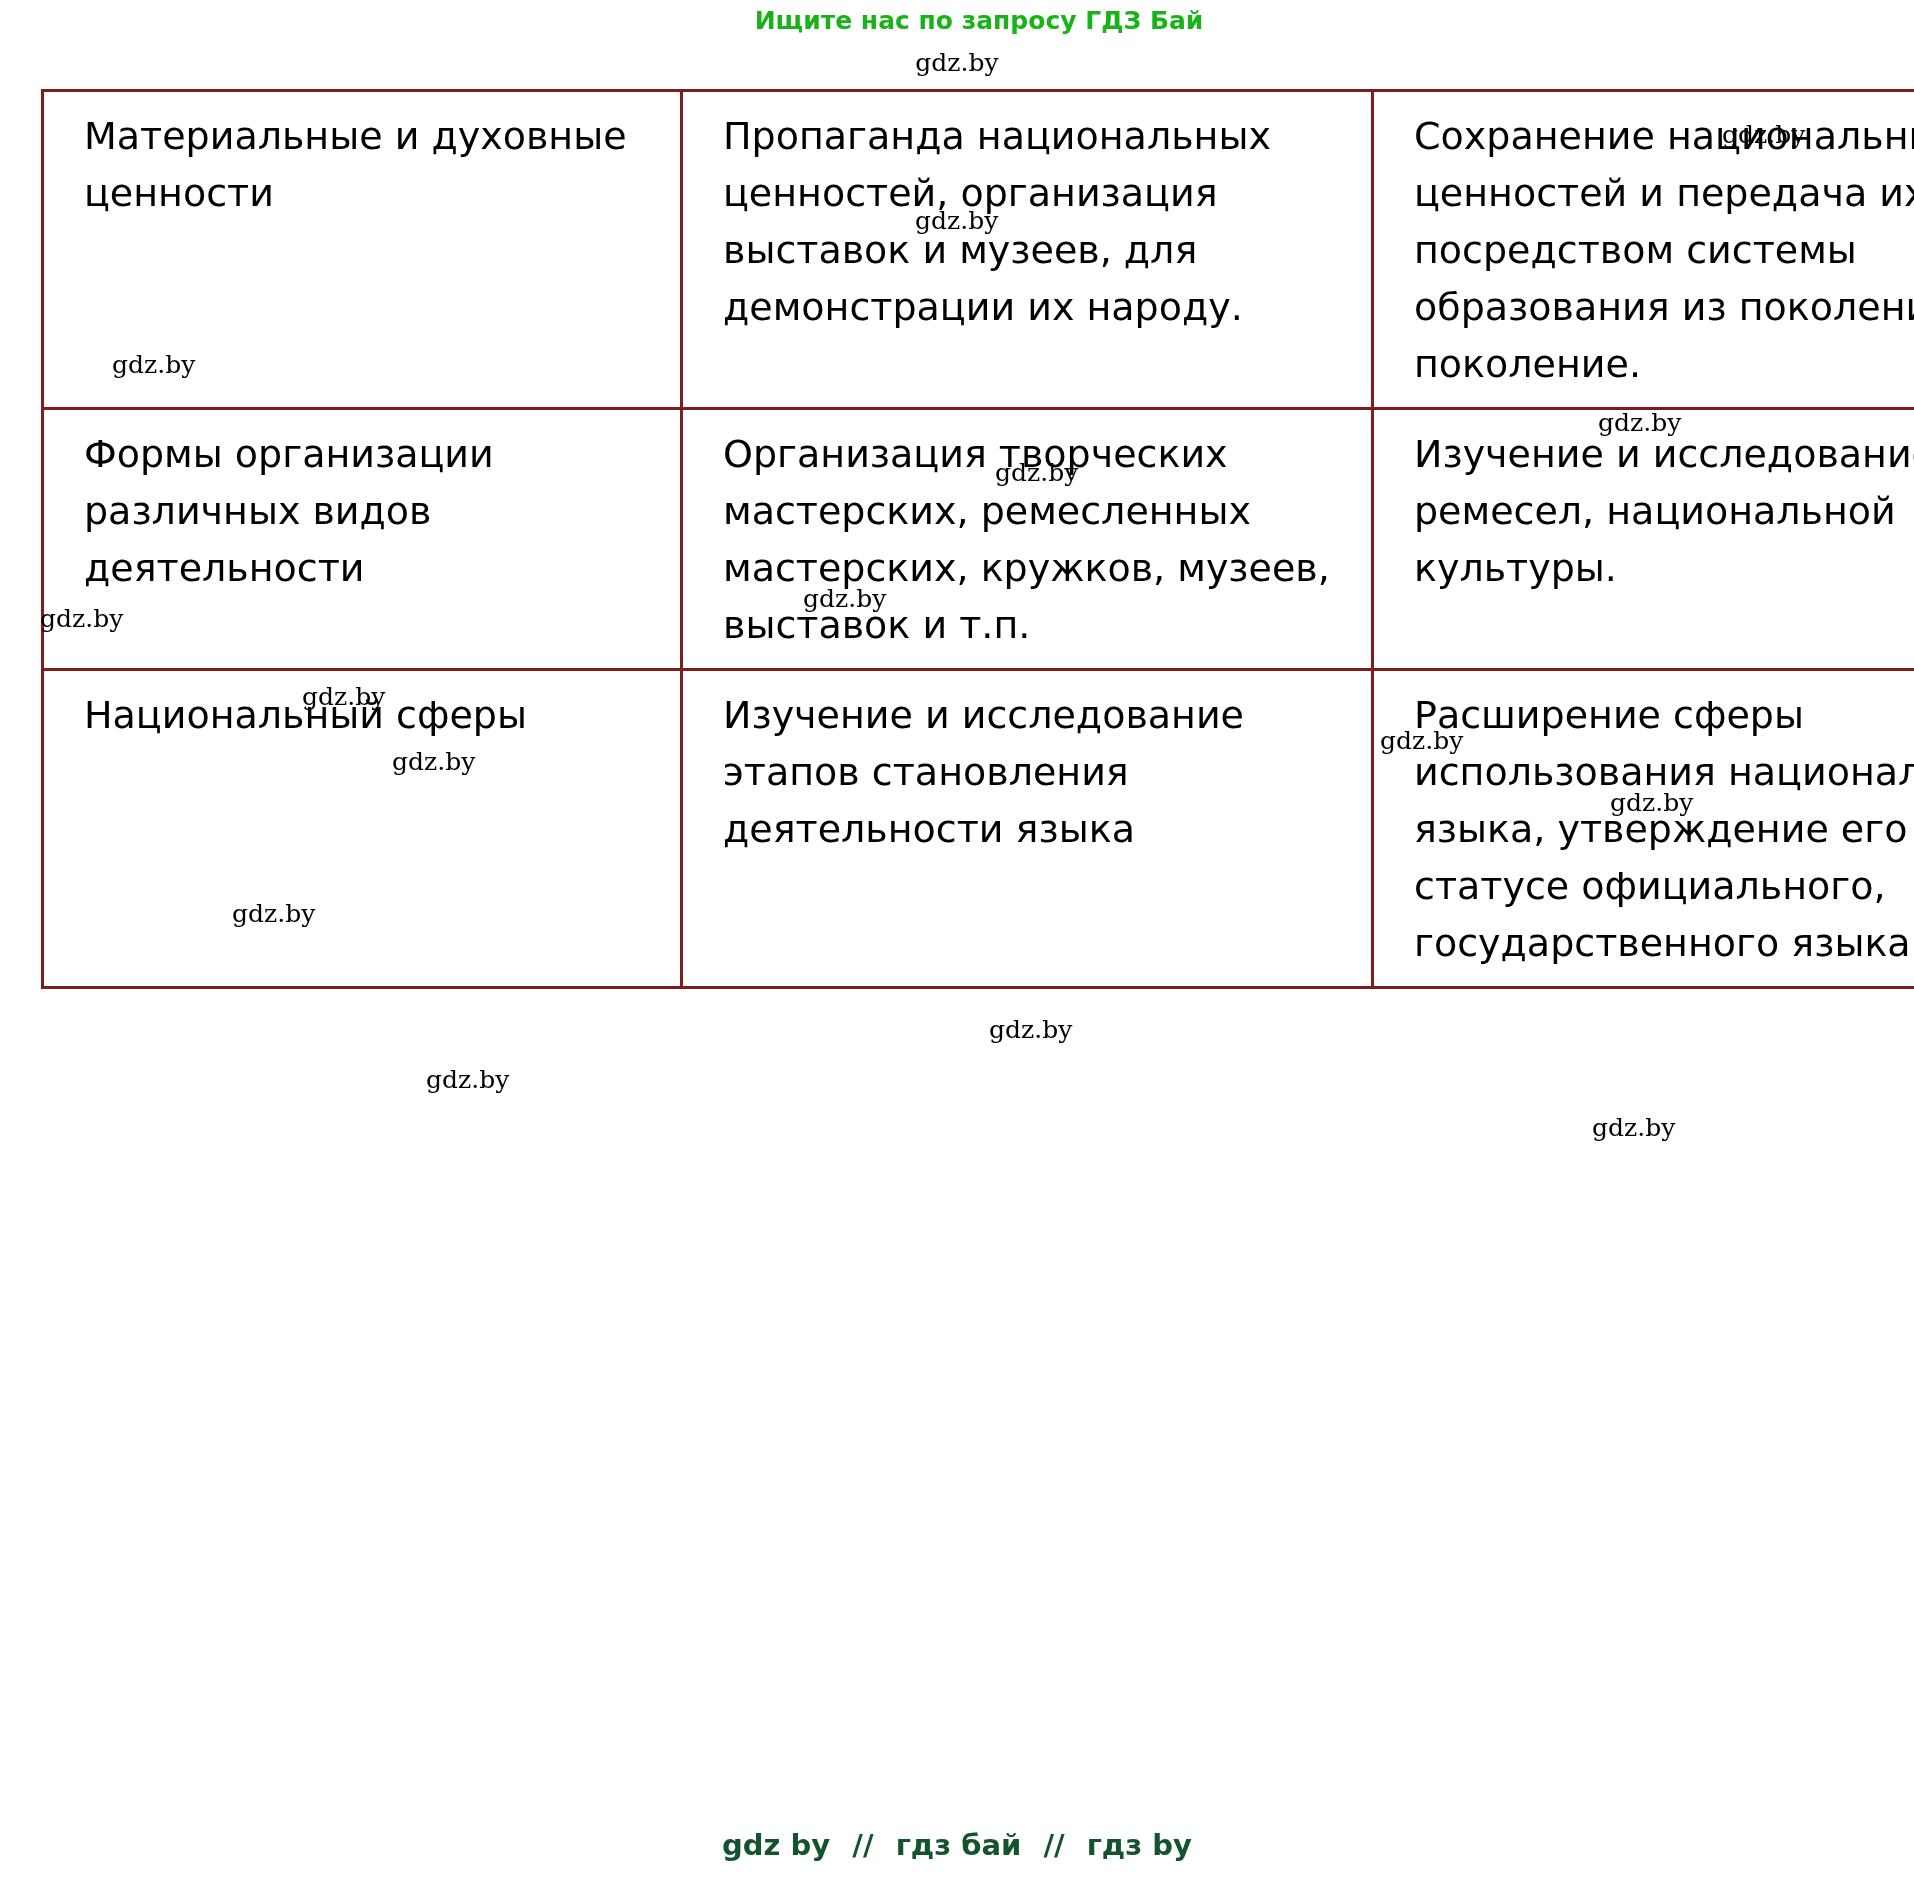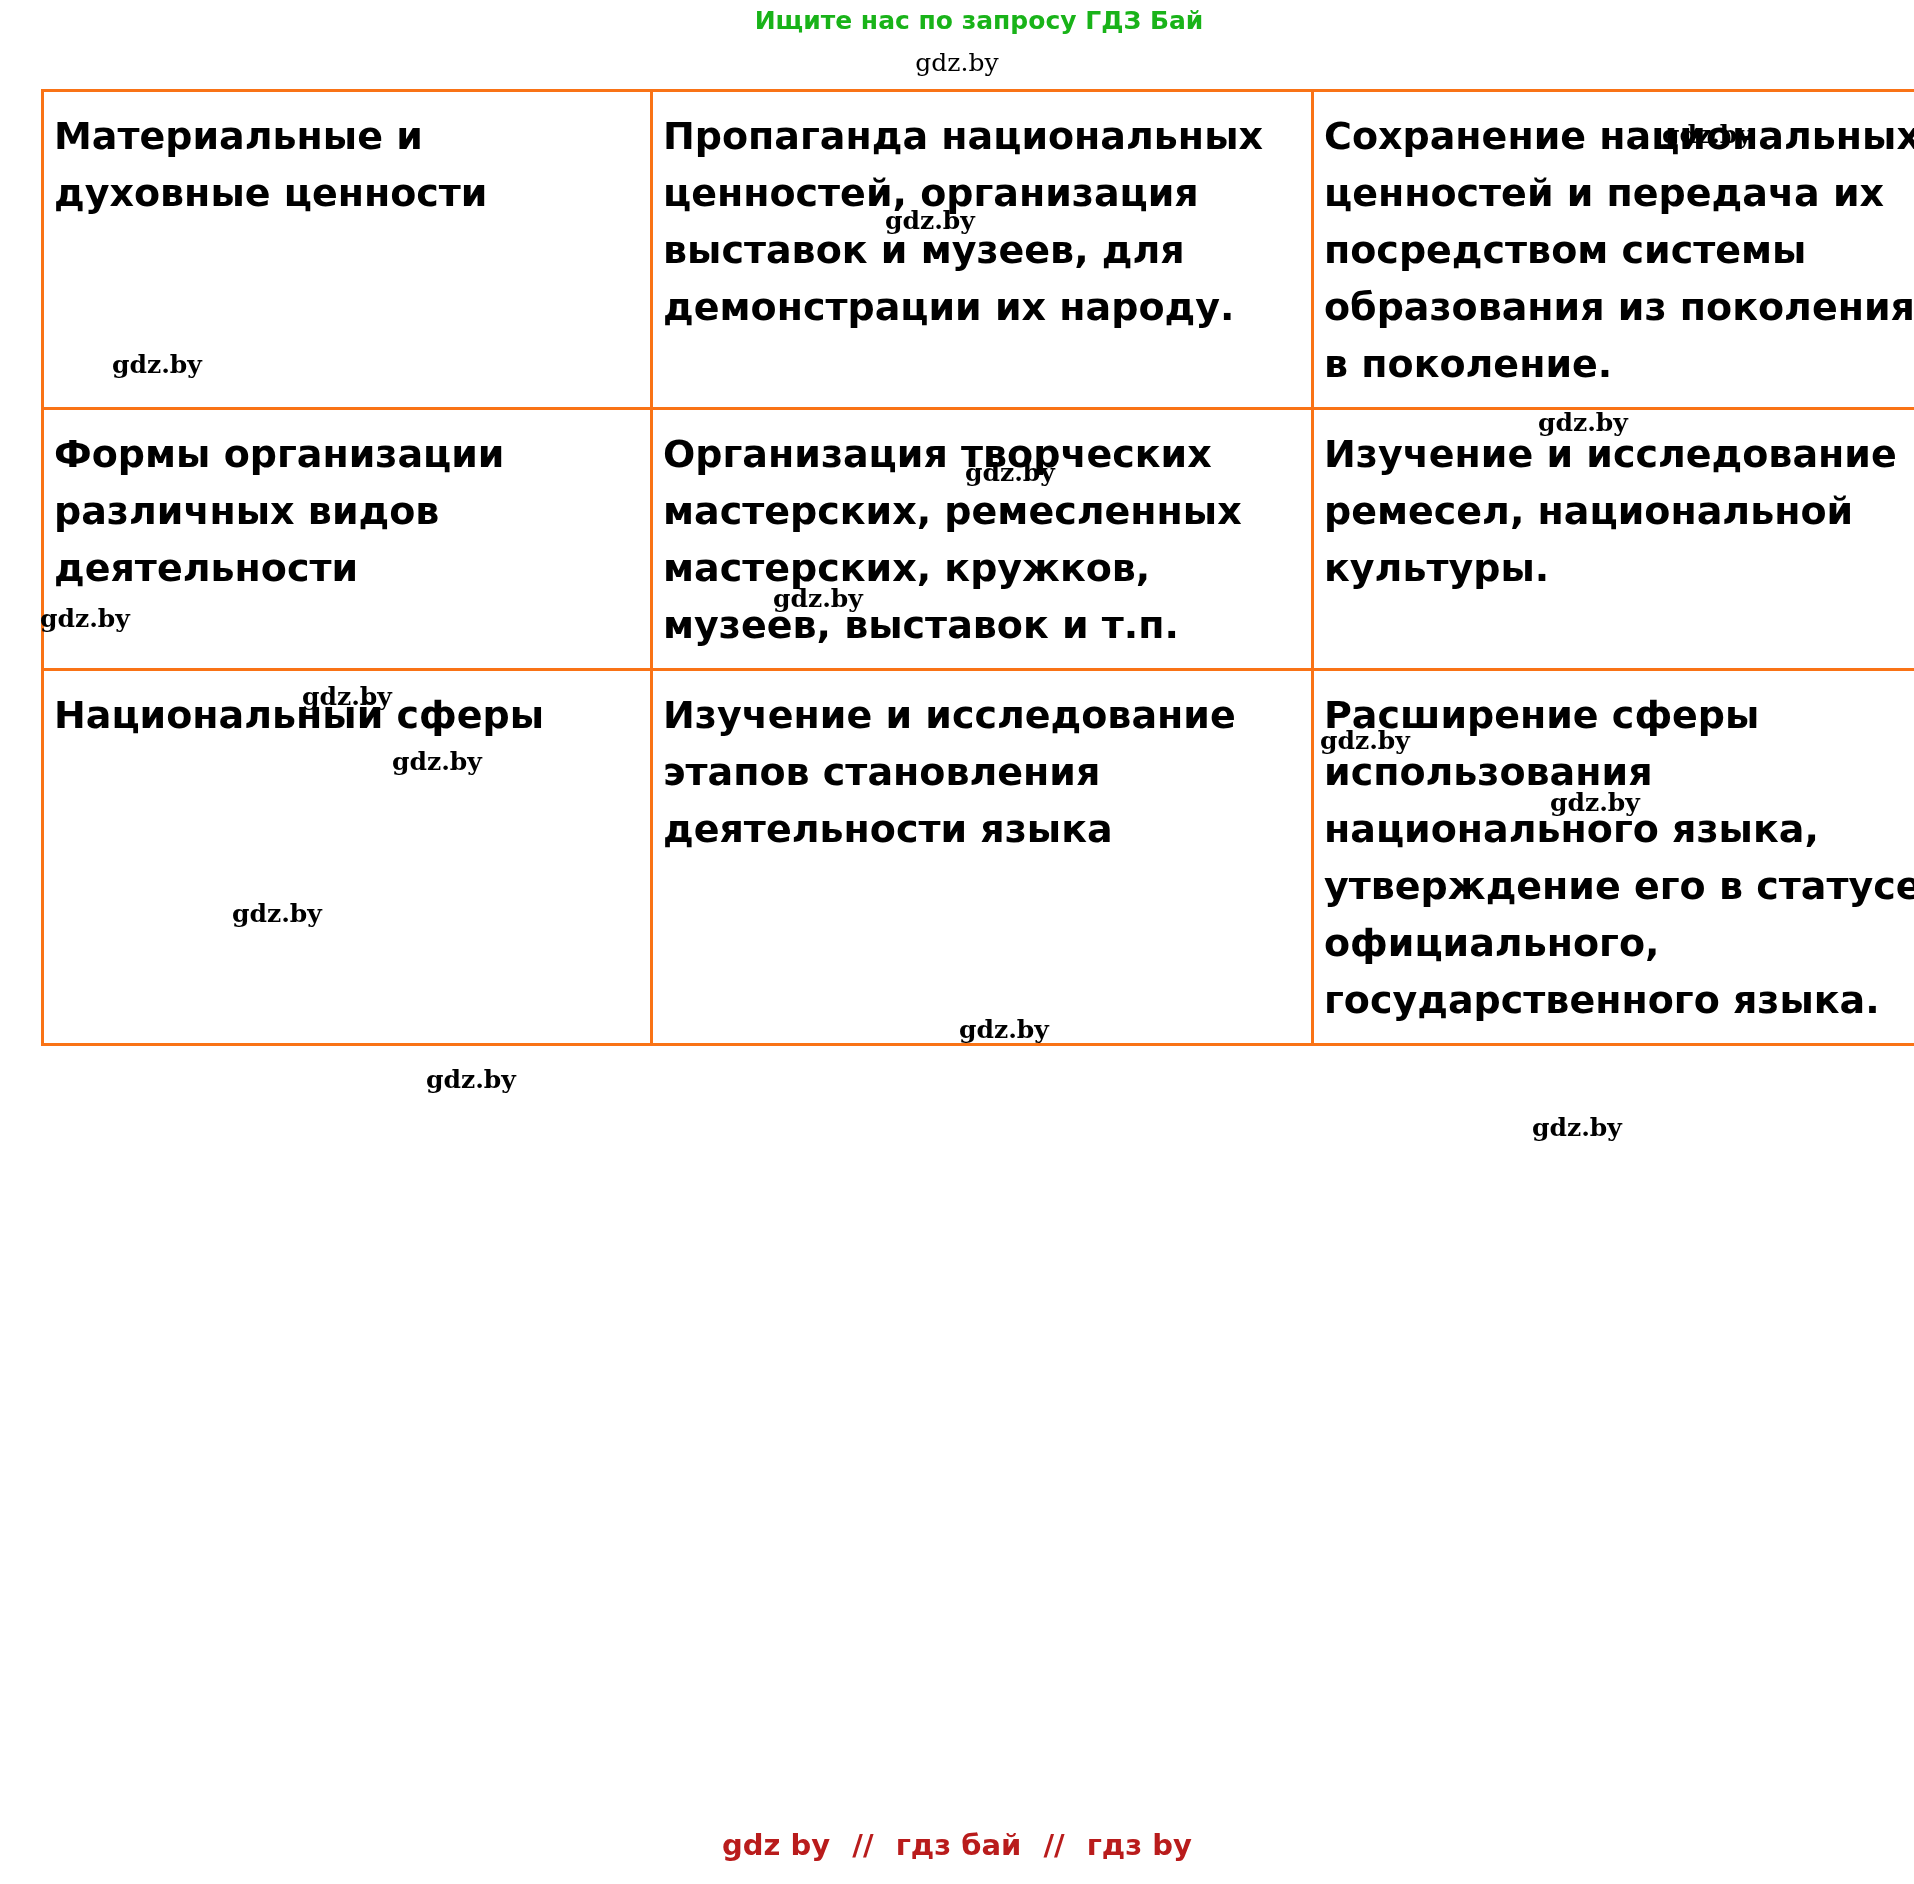--- a/index.html
+++ b/index.html
@@ -39,27 +39,26 @@
   }
   table.main {
     position: absolute;
     top: 89px;
     left: 41px;
     width: 1832px;
     border-collapse: collapse;
     table-layout: fixed;
   }
   table.main td {
-    border: 3px solid #f97316;
+    border: 3px solid #7f1d1d;
     vertical-align: top;
-    padding: 16px 18px 14px 10px;
+    padding: 16px 18px 14px 40px;
     font-size: 38px;
     line-height: 1.50;
     position: relative;
-    font-weight: bold;
   }
   td.col1 { width: 578px; }
   td.col2 { width: 630px; }
   td.col3 { width: 624px; }
   .cell-text {
     display: block;
     white-space: pre-line;
   }
   .wm {
     position: absolute;
@@ -70,21 +69,21 @@
     white-space: nowrap;
   }
   .footer {
     position: absolute;
     bottom: 22px;
     left: 0;
     width: 100%;
     text-align: center;
     font-size: 29px;
     font-weight: bold;
-    color: #b91c1c;
+    color: #14532d;
     font-family: "DejaVu Sans", "Liberation Sans", sans-serif;
   }
   .footer span { padding: 0 6px; }
 </style>
 </head>
 <body>
 
 <div class="top-banner">Ищите нас по запросу ГДЗ Бай</div>
 <div class="wm-top">gdz.by</div>
 

